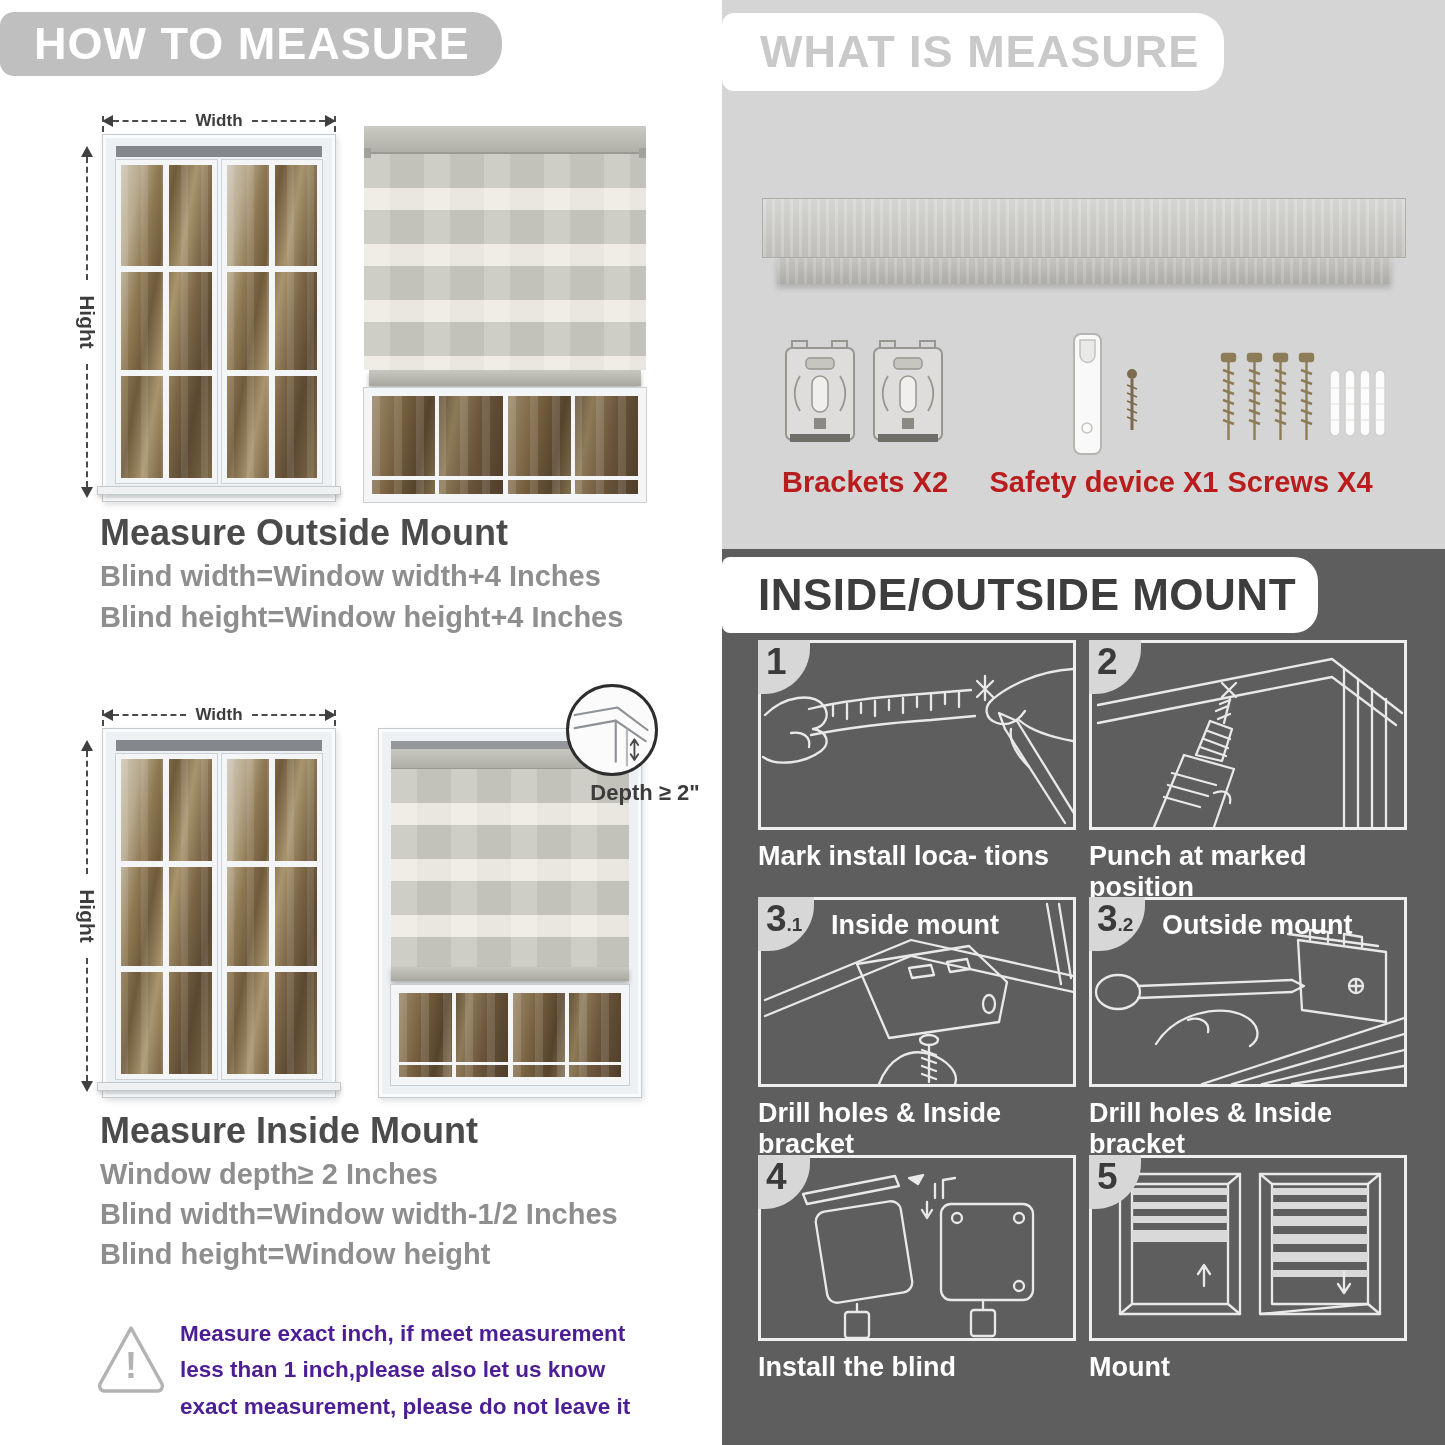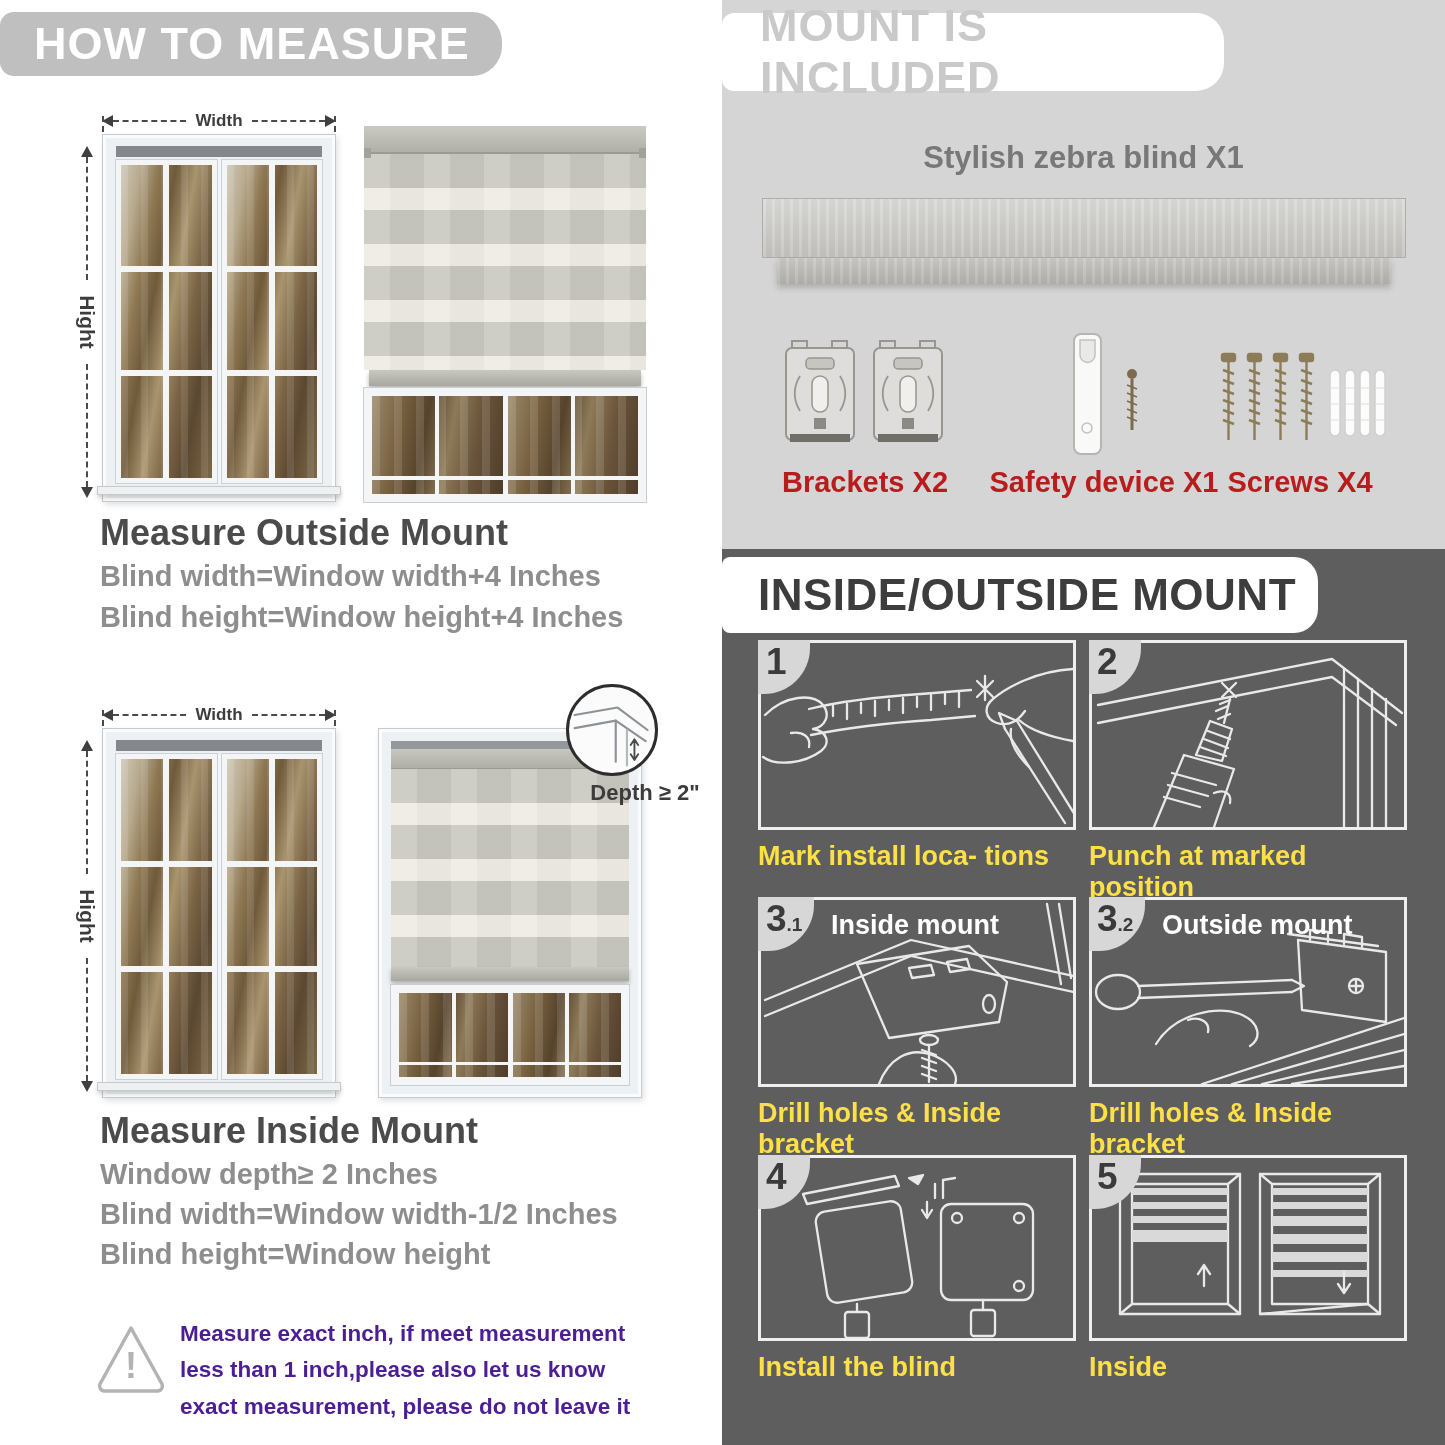--- a/index.html
+++ b/index.html
@@ -104,21 +104,21 @@
     color:#3d3d3d; font-size:44px; font-weight:700; letter-spacing:0.5px; }
 
   .step { position:absolute; width:318px; }
   .panel { width:318px; height:190px; border:3px solid #efefef; position:relative; background:#5e5e5e; }
   .panel.h186 { height:186px; }
   .badge { position:absolute; top:-3px; left:-3px; min-width:52px; height:54px; background:#d7d7d7;
     border-radius:0 0 46px 0; display:flex; align-items:flex-start; padding:1px 12px 0 8px;
     color:#3b3b3b; font-size:37px; font-weight:700; z-index:3; }
   .badge .sub { font-size:19px; margin-top:16px; }
   .ptitle { position:absolute; top:10px; left:70px; color:#ffffff; font-size:27px; font-weight:700; z-index:3; }
-  .caption { margin-top:11px; color:#fde047; font-size:27px; font-weight:700; }
+  .caption { margin-top:11px; color:#ffffff; font-size:27px; font-weight:700; }
 
   .lineart { position:absolute; left:0; top:0; width:100%; height:100%; }
   .lineart path, .lineart rect, .lineart circle, .lineart ellipse, .lineart polyline, .lineart line {
     fill:none; stroke:#e9e9e9; stroke-width:2.3; stroke-linecap:round; stroke-linejoin:round; }
   .lineart .fillbar { fill:#d9d9d9; stroke:none; }
 </style>
 </head>
 <body>
 
 <div id="canvas">
@@ -226,23 +226,22 @@
   <div class="warn-icon">
     <svg width="72" height="76" viewBox="0 0 72 76">
       <path d="M36,8 L67,64 a5,5 0 0 1 -4,7 L9,71 a5,5 0 0 1 -4,-7 Z" fill="none" stroke="#b3b3b3" stroke-width="3.5" stroke-linejoin="round"></path>
       <text x="36" y="58" text-anchor="middle" font-size="36" font-weight="bold" fill="#b3b3b3" font-family="Liberation Sans, sans-serif">!</text>
     </svg>
   </div>
   <div class="warn-text">Measure exact inch, if meet measurement less than 1 inch,please also let us know exact measurement, please do not leave it</div>
 
   <div class="right-top">
     <div class="banner-white">
-      <span>MOUNT IS INCLUDED</span>
-    </div>
-    <div class="product-label">Stylish zebra blind X1</div>
+      <span>WHAT IS MEASURE</span>
+    </div>
 
     <div class="headrail">
       <div class="hr-top"></div>
       <div class="hr-bot"></div>
     </div>
 
     <svg class="item-art" style="left:58px; top:336px;" width="168" height="120" viewBox="0 0 168 120">
       <g>
         <path d="M12,12 l0,-7 l15,0 l0,7 M52,12 l0,-7 l15,0 l0,7" fill="none" stroke="#97968f" stroke-width="2"></path>
         <rect x="6" y="12" width="68" height="92" rx="6" fill="#dedddb" stroke="#97968f" stroke-width="2"></rect>
@@ -454,17 +453,17 @@
           <path d="M168,16 L180,26 M288,16 L276,26 M168,156 L276,146 M288,156 L276,146"></path>
           <rect class="fillbar" x="180" y="30" width="96" height="7"></rect>
           <rect class="fillbar" x="180" y="44" width="96" height="7"></rect>
           <rect class="fillbar" x="180" y="58" width="96" height="10"></rect>
           <rect class="fillbar" x="180" y="76" width="96" height="10"></rect>
           <rect class="fillbar" x="180" y="94" width="96" height="10"></rect>
           <rect class="fillbar" x="180" y="112" width="96" height="7"></rect>
           <path d="M252,114 v20 M246,126 l6,9 l6,-9"></path>
         </svg>
       </div>
-      <div class="caption">Inside</div>
+      <div class="caption">Mount</div>
     </div>
   </div>
 
 </div>
 
 </body></html>

